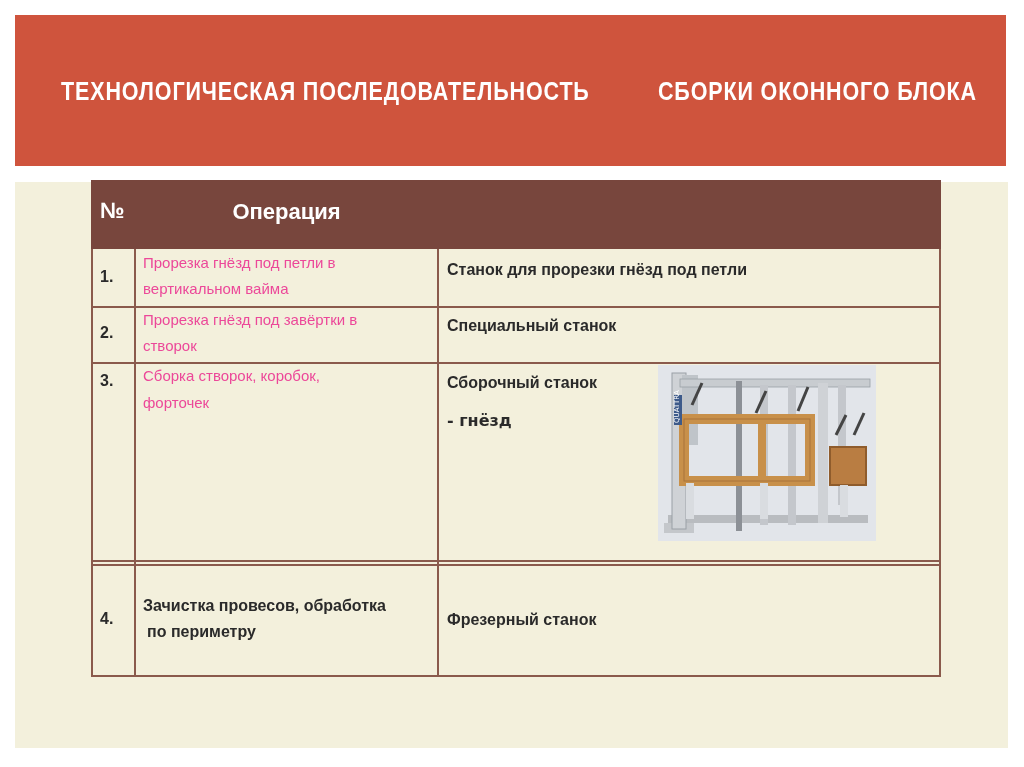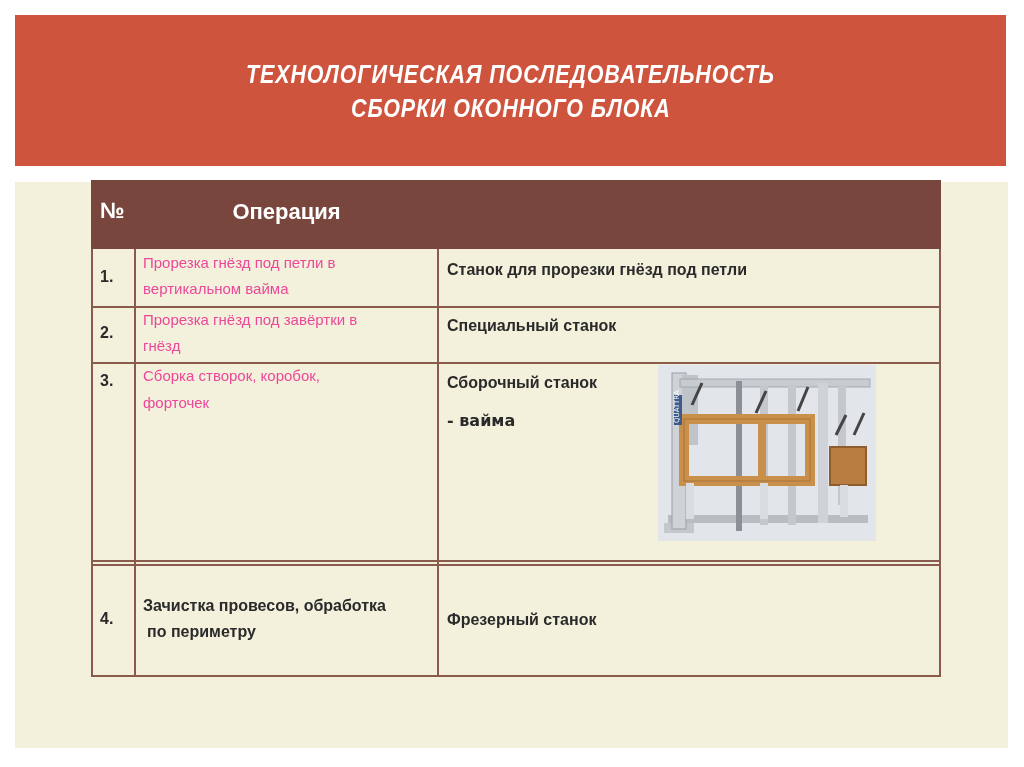--- a/index.html
+++ b/index.html
@@ -17,22 +17,21 @@
   .banner {
     position: absolute;
     left: 15px;
     top: 15px;
     width: 991px;
     height: 151px;
     background: #cf543d;
     display: flex;
     align-items: center;
     justify-content: center;
-    flex-direction: column;
-    font-style: italic;
+    flex-direction: row;
   }
   .banner .title-line {
     color: #ffffff;
     font-family: "Liberation Sans", sans-serif;
     font-weight: bold;
     font-size: 25px;
     letter-spacing: 1px;
     line-height: 34px;
     text-align: center;
     transform: scaleX(0.86);
@@ -180,30 +179,30 @@
     <div>
       <div class="cell num" style="left:9px; top:16px;">1.</div>
       <div class="cell op" style="left:52px; top:2px;">Прорезка гнёзд под петли в</div>
       <div class="cell op" style="left:52px; top:28px;">вертикальном вайма</div>
       <div class="cell eq" style="left:356px; top:9px;">Станок для прорезки гнёзд под петли</div>
     </div>
 
     <div>
       <div class="cell num" style="left:9px; top:72px;">2.</div>
       <div class="cell op" style="left:52px; top:59px;">Прорезка гнёзд под завёртки в</div>
-      <div class="cell op" style="left:52px; top:85px;">гнёзд</div>
+      <div class="cell op" style="left:52px; top:85px;">створок</div>
       <div class="cell eq" style="left:356px; top:65px;">Специальный станок</div>
     </div>
 
     <div>
       <div class="cell num" style="left:9px; top:120px;">3.</div>
       <div class="cell op" style="left:52px; top:115px;">Сборка створок, коробок,</div>
       <div class="cell op" style="left:52px; top:142px;">форточек</div>
       <div class="cell eq" style="left:356px; top:122px;">Сборочный станок</div>
-      <div class="cell eq-sub" style="left:356px; top:160px;">- вайма</div>
+      <div class="cell eq-sub" style="left:356px; top:160px;">- гнёзд</div>
     </div>
 
     <div>
       <div class="cell num" style="left:9px; top:358px;">4.</div>
       <div class="cell op-bold" style="left:52px; top:345px;">Зачистка провесов, обработка</div>
       <div class="cell op-bold" style="left:56px; top:371px;">по периметру</div>
       <div class="cell eq" style="left:356px; top:359px;">Фрезерный станок</div>
     </div>
   </div>
 

